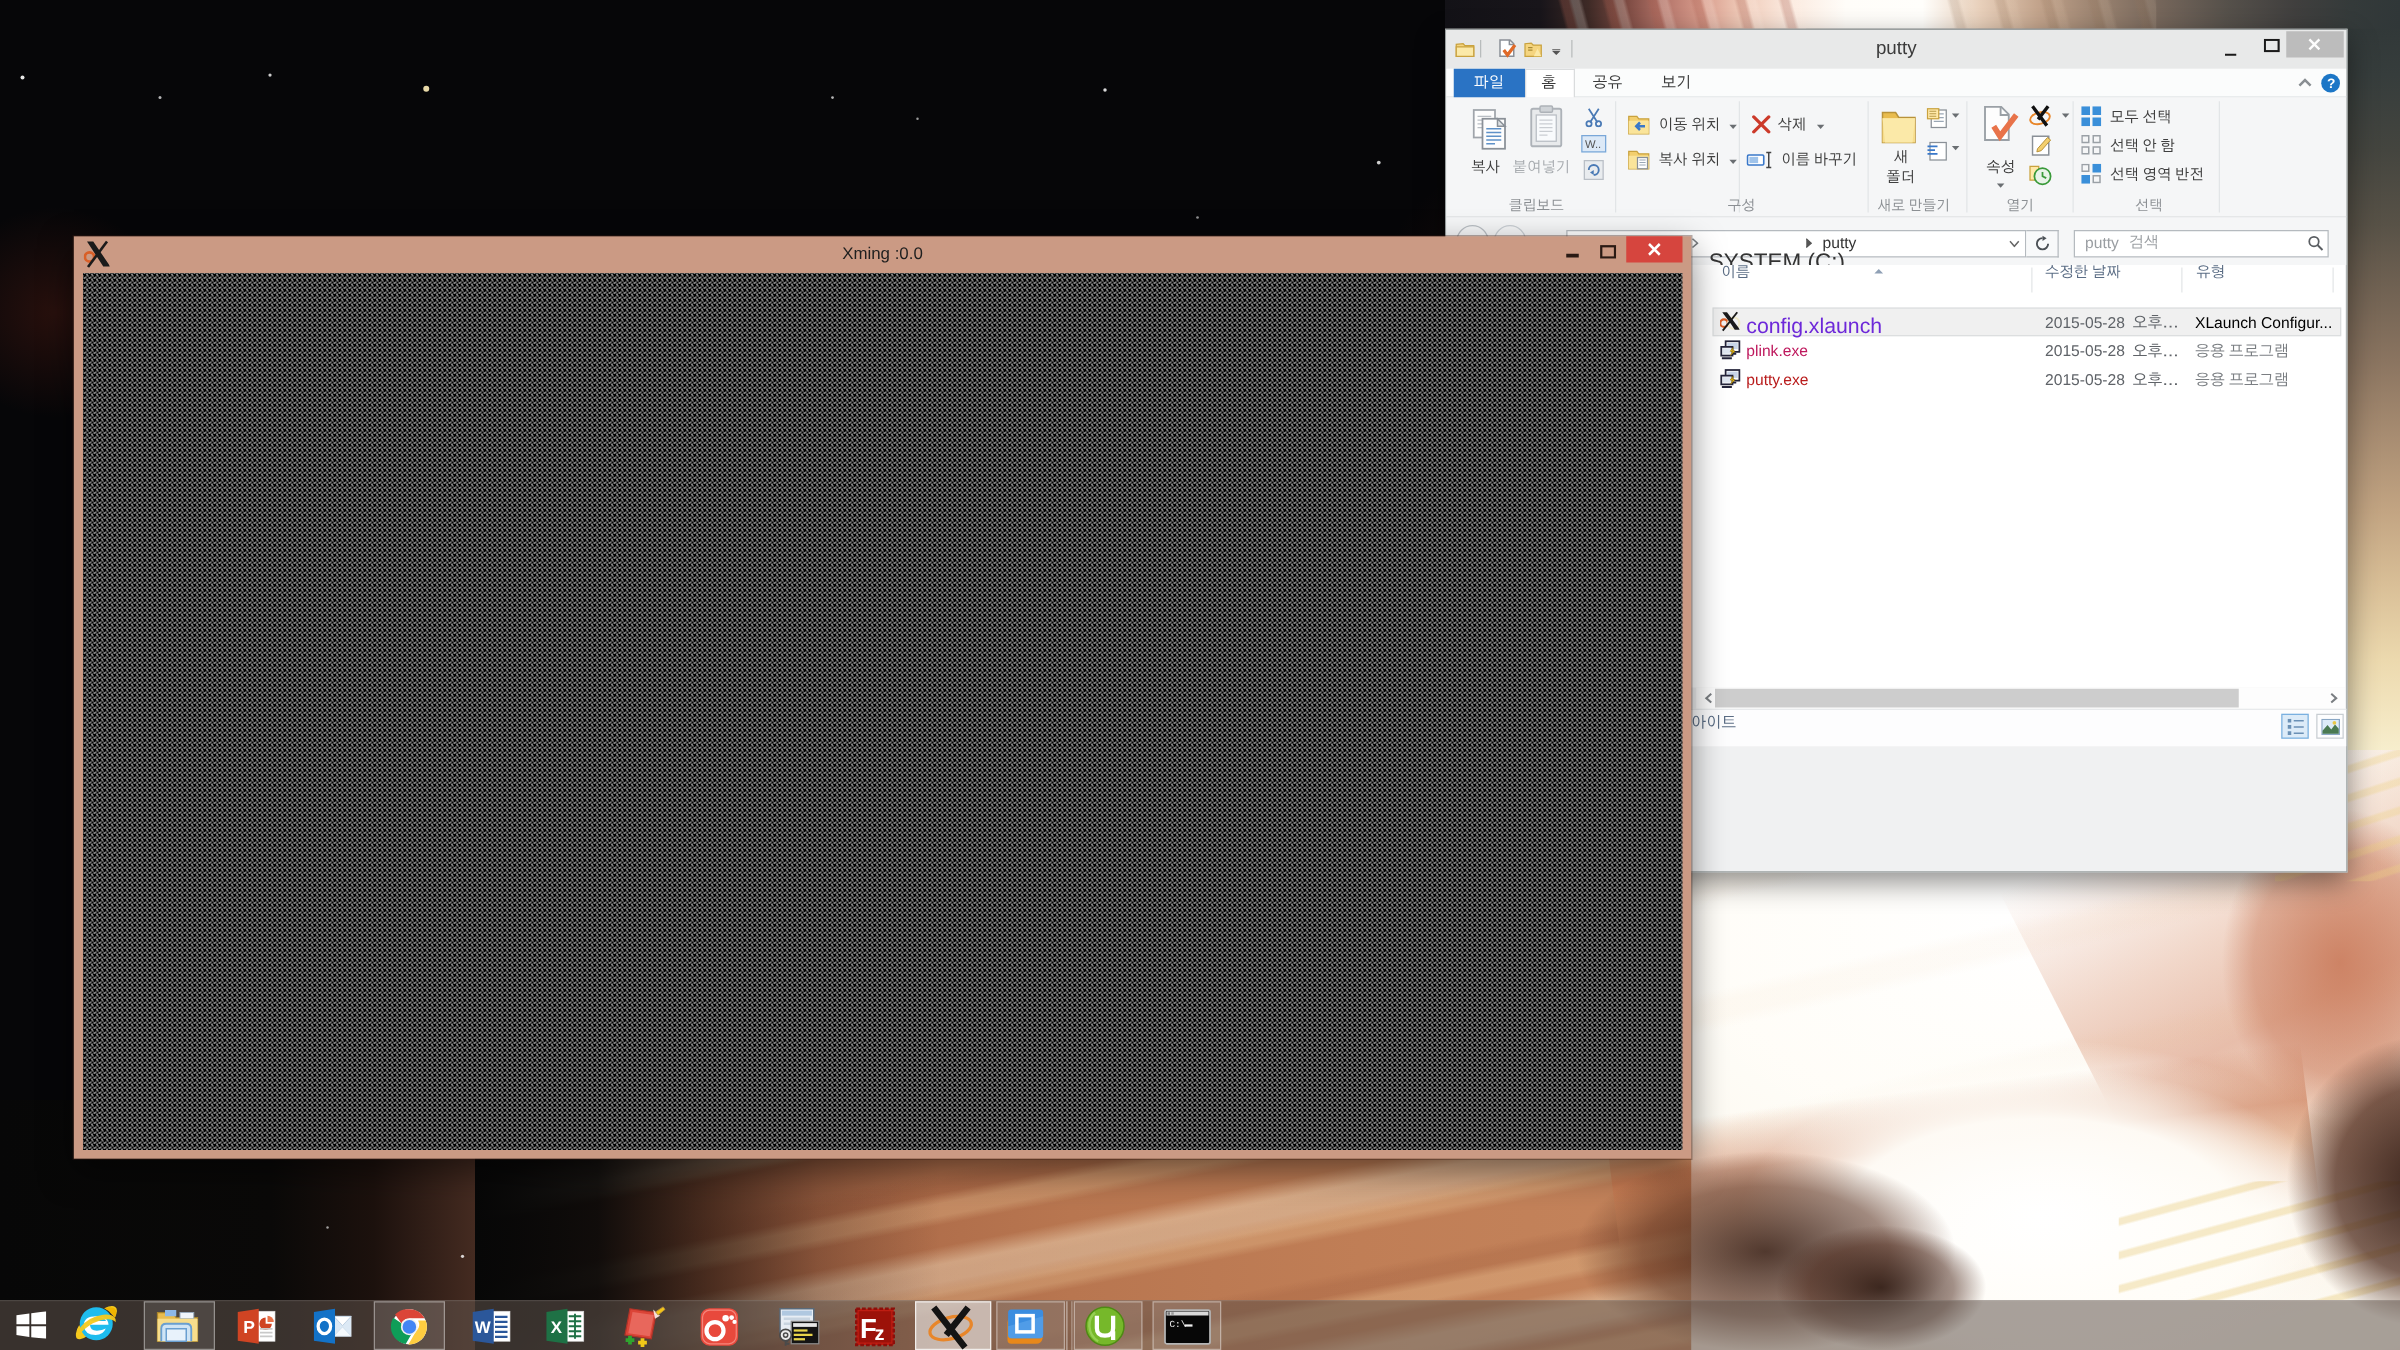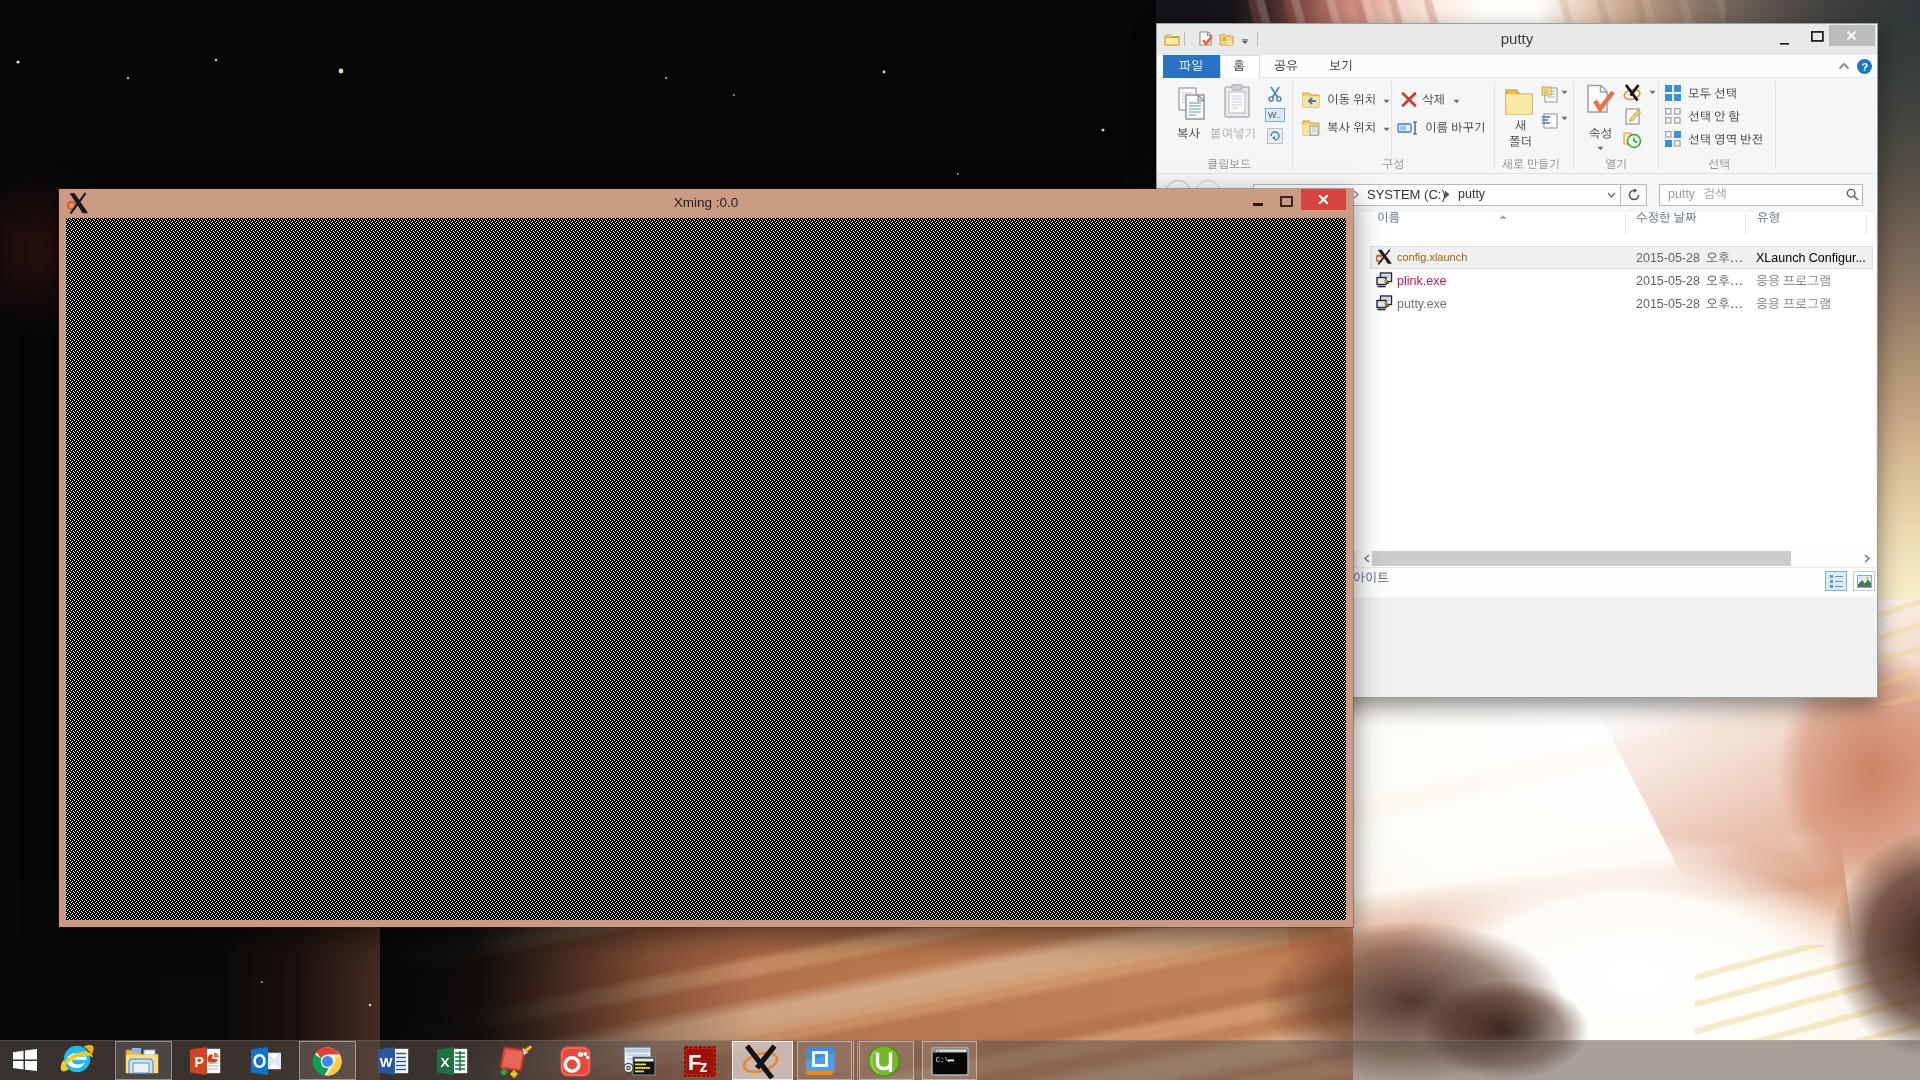--- a/index.html
+++ b/index.html
@@ -340,21 +340,21 @@
 <div class="abs" style="left:38px;top:156px;width:26px;height:26px;border-radius:14px;border:1.5px solid #c9ced3;background:#f5f6f7"></div>
 <div class="abs" style="left:70px;top:158px;width:22px;height:22px;"> </div>
 <div class="abs" style="left:96px;top:160px;width:368px;height:22px;background:#fff;border:1px solid #b5babf"></div>
 <svg class="abs" style="left:164px;top:164px" width="16" height="14" viewBox="0 0 16 14">
   <path d="M1 2.5 L1 12 L14 12 L14 3.5 L7.5 3.5 L6 2 Z" fill="#f3cf6e" stroke="#c9a23e" stroke-width="1"></path>
   <path d="M1 5 L14 5 L14 12 L1 12 Z" fill="#fae49a"></path>
 </svg>
 <svg class="abs" style="left:196px;top:166px" width="6" height="9" viewBox="0 0 6 9">
         <path d="M1 1 L5 4.5 L1 8" fill="none" stroke="#7a7e82" stroke-width="1.3"></path>
       </svg>
-<div class="abs" style="left:210px;top:163px;font-size:13px;color:#333">SYSTEM (C:)</div>
+<div class="abs" style="left:210px;top:175px;font-size:18px;color:#333">SYSTEM (C:)</div>
 <svg class="abs" style="left:287px;top:166px" width="6" height="9" viewBox="0 0 6 9">
         <path d="M1 1 L5 4.5 L1 8" fill="#555" stroke="#555" stroke-width="1"></path>
       </svg>
 <div class="abs" style="left:301px;top:163px;font-size:12.5px;color:#333">putty</div>
 <svg class="abs" style="left:450px;top:168px" width="9" height="6" viewBox="0 0 9 6">
         <path d="M1 1 L4.5 5 L8 1" fill="none" stroke="#666" stroke-width="1.2"></path>
       </svg>
 <div class="abs" style="left:464px;top:160px;width:26px;height:22px;background:#f8f9fa;border:1px solid #b5babf;border-left:none"></div>
 <svg class="abs" style="left:470px;top:164px" width="14" height="14" viewBox="0 0 14 14">
   <path d="M11.5 7 A4.5 4.5 0 1 1 7 2.5" fill="none" stroke="#4c5156" stroke-width="1.5"></path>
@@ -385,41 +385,41 @@
       <div class="abs" style="left:468px;top:190px;width:1px;height:20px;background:#e4e6e8"></div>
 <div class="abs" style="left:588px;top:190px;width:1px;height:20px;background:#e4e6e8"></div>
 <div class="abs" style="left:709px;top:190px;width:1px;height:20px;background:#e4e6e8"></div>
       <div class="abs" style="left:213px;top:222px;width:503px;height:23px;background:#f0f0f0;border:1px solid #dcdedf"></div>
 <svg class="abs" style="left:219px;top:225px" width="17" height="17" viewBox="0 0 17 17">
   <circle cx="3.2" cy="9.5" r="3" fill="none" stroke="#d95f28" stroke-width="1.8"></circle>
   <circle cx="11" cy="9.5" r="4.5" fill="none" stroke="#eee8c8" stroke-width="1.6"></circle>
   <path d="M1.8 0.8 L5.6 0.8 L15 13.4 L15.7 14.8 L11.8 14.8 L9.2 10.8 Z" fill="#1a1a1a"></path>
   <path d="M13.8 0.8 L2.2 15.5" stroke="#1a1a1a" stroke-width="1.5"></path>
 </svg>
-      <div class="abs" style="left:240px;top:227px;font-size:11px;color:#a16207">config.xlaunch</div>
+      <div class="abs" style="left:240px;top:227px;font-size:17px;color:#6d28d9">config.xlaunch</div>
 <svg class="abs" style="left:219px;top:248px" width="17" height="16" viewBox="0 0 17 16">
   <rect x="4.5" y="1" width="11" height="8.5" fill="#fdfdfd" stroke="#24243a" stroke-width="1.4"></rect>
   <rect x="5.8" y="2.3" width="8.4" height="5" fill="#c8d4e8"></rect>
   <path d="M8 11 L13 11" stroke="#24243a" stroke-width="1.4"></path>
   <rect x="1" y="5.5" width="9" height="7" fill="#eceff4" stroke="#24243a" stroke-width="1.4"></rect>
   <rect x="2.3" y="7" width="6.4" height="3.6" fill="#dfe6f0"></rect>
   <path d="M1.5 14.5 L9.5 14.5" stroke="#24243a" stroke-width="1.6"></path>
   <path d="M10.5 6 L8.2 9 L10 9.4 L8.4 12.4 L12 8.8 L10.2 8.4 Z" fill="#f5c518" stroke="#8a6a00" stroke-width="0.5"></path>
 </svg>
       <div class="abs" style="left:240px;top:250px;font-size:12.5px;color:#be185d">plink.exe</div>
 <svg class="abs" style="left:219px;top:271px" width="17" height="16" viewBox="0 0 17 16">
   <rect x="4.5" y="1" width="11" height="8.5" fill="#fdfdfd" stroke="#24243a" stroke-width="1.4"></rect>
   <rect x="5.8" y="2.3" width="8.4" height="5" fill="#c8d4e8"></rect>
   <path d="M8 11 L13 11" stroke="#24243a" stroke-width="1.4"></path>
   <rect x="1" y="5.5" width="9" height="7" fill="#eceff4" stroke="#24243a" stroke-width="1.4"></rect>
   <rect x="2.3" y="7" width="6.4" height="3.6" fill="#dfe6f0"></rect>
   <path d="M1.5 14.5 L9.5 14.5" stroke="#24243a" stroke-width="1.6"></path>
   <path d="M10.5 6 L8.2 9 L10 9.4 L8.4 12.4 L12 8.8 L10.2 8.4 Z" fill="#f5c518" stroke="#8a6a00" stroke-width="0.5"></path>
 </svg>
-      <div class="abs" style="left:240px;top:273px;font-size:12.5px;color:#737373">putty.exe</div>
+      <div class="abs" style="left:240px;top:273px;font-size:12.5px;color:#b91c1c">putty.exe</div>
       <div class="abs" style="left:479px;top:227px;font-size:12.5px;color:#5f6368">2015-05-28</div>
       <svg style="position:absolute;left:549px;top:228px;overflow:visible" width="36.9" height="12.5" viewBox="0 -9.97 36.9 12.50">
         <path d="M1.84326171875 -6.57958984375Q1.84326171875 -7.861328125 3.033447265625 -8.60595703125Q4.2236328125 -9.3505859375 6.005859375 -9.3505859375Q7.763671875 -9.3505859375 8.97216796875 -8.599853515625Q10.1806640625 -7.84912109375 10.1806640625 -6.57958984375Q10.1806640625 -5.2978515625 8.978271484375 -4.547119140625Q7.77587890625 -3.79638671875 6.005859375 -3.79638671875Q4.19921875 -3.79638671875 3.021240234375 -4.55322265625Q1.84326171875 -5.31005859375 1.84326171875 -6.57958984375ZM2.86865234375 -6.57958984375Q2.86865234375 -5.6884765625 3.790283203125 -5.13916015625Q4.7119140625 -4.58984375 6.005859375 -4.58984375Q7.32421875 -4.58984375 8.233642578125 -5.145263671875Q9.14306640625 -5.70068359375 9.14306640625 -6.57958984375Q9.14306640625 -7.4462890625 8.233642578125 -8.001708984375Q7.32421875 -8.55712890625 6.005859375 -8.55712890625Q4.736328125 -8.55712890625 3.802490234375 -8.0078125Q2.86865234375 -7.45849609375 2.86865234375 -6.57958984375ZM0.52490234375 -0.20751953125V-1.025390625H5.517578125V-3.99169921875H6.4697265625V-1.025390625H11.41357421875V-0.20751953125Z M15.478515625 -9.1796875V-9.9365234375H20.5322265625V-9.1796875ZM13.4765625 -7.38525390625V-8.14208984375H22.5341796875V-7.38525390625ZM14.208984375 -5.11474609375Q14.208984375 -6.6162109375 18.00537109375 -6.6162109375Q18.78662109375 -6.6162109375 19.44580078125 -6.536865234375Q20.10498046875 -6.45751953125 20.648193359375 -6.28662109375Q21.19140625 -6.11572265625 21.49658203125 -5.816650390625Q21.8017578125 -5.517578125 21.8017578125 -5.11474609375Q21.8017578125 -4.57763671875 21.270751953125 -4.2236328125Q20.73974609375 -3.86962890625 19.915771484375 -3.729248046875Q19.091796875 -3.5888671875 18.00537109375 -3.5888671875Q14.208984375 -3.5888671875 14.208984375 -5.11474609375ZM15.2587890625 -5.11474609375Q15.2587890625 -4.248046875 18.00537109375 -4.248046875Q20.73974609375 -4.248046875 20.73974609375 -5.11474609375Q20.73974609375 -5.94482421875 18.00537109375 -5.94482421875Q16.69921875 -5.94482421875 15.97900390625 -5.767822265625Q15.2587890625 -5.5908203125 15.2587890625 -5.11474609375ZM12.53662109375 -1.6357421875V-2.40478515625H23.42529296875V-1.6357421875H18.4814453125V1.11083984375H17.54150390625V-1.6357421875Z M25.40283203125 0.0V-1.45263671875H26.94091796875V0.0Z M29.69970703125 0.0V-1.45263671875H31.23779296875V0.0Z M33.99658203125 0.0V-1.45263671875H35.53466796875V0.0Z" fill="#5f6368"></path>
       </svg>
       <div class="abs" style="left:479px;top:250px;font-size:12.5px;color:#5f6368">2015-05-28</div>
       <svg style="position:absolute;left:549px;top:251px;overflow:visible" width="36.9" height="12.5" viewBox="0 -9.97 36.9 12.50">
         <path d="M1.84326171875 -6.57958984375Q1.84326171875 -7.861328125 3.033447265625 -8.60595703125Q4.2236328125 -9.3505859375 6.005859375 -9.3505859375Q7.763671875 -9.3505859375 8.97216796875 -8.599853515625Q10.1806640625 -7.84912109375 10.1806640625 -6.57958984375Q10.1806640625 -5.2978515625 8.978271484375 -4.547119140625Q7.77587890625 -3.79638671875 6.005859375 -3.79638671875Q4.19921875 -3.79638671875 3.021240234375 -4.55322265625Q1.84326171875 -5.31005859375 1.84326171875 -6.57958984375ZM2.86865234375 -6.57958984375Q2.86865234375 -5.6884765625 3.790283203125 -5.13916015625Q4.7119140625 -4.58984375 6.005859375 -4.58984375Q7.32421875 -4.58984375 8.233642578125 -5.145263671875Q9.14306640625 -5.70068359375 9.14306640625 -6.57958984375Q9.14306640625 -7.4462890625 8.233642578125 -8.001708984375Q7.32421875 -8.55712890625 6.005859375 -8.55712890625Q4.736328125 -8.55712890625 3.802490234375 -8.0078125Q2.86865234375 -7.45849609375 2.86865234375 -6.57958984375ZM0.52490234375 -0.20751953125V-1.025390625H5.517578125V-3.99169921875H6.4697265625V-1.025390625H11.41357421875V-0.20751953125Z M15.478515625 -9.1796875V-9.9365234375H20.5322265625V-9.1796875ZM13.4765625 -7.38525390625V-8.14208984375H22.5341796875V-7.38525390625ZM14.208984375 -5.11474609375Q14.208984375 -6.6162109375 18.00537109375 -6.6162109375Q18.78662109375 -6.6162109375 19.44580078125 -6.536865234375Q20.10498046875 -6.45751953125 20.648193359375 -6.28662109375Q21.19140625 -6.11572265625 21.49658203125 -5.816650390625Q21.8017578125 -5.517578125 21.8017578125 -5.11474609375Q21.8017578125 -4.57763671875 21.270751953125 -4.2236328125Q20.73974609375 -3.86962890625 19.915771484375 -3.729248046875Q19.091796875 -3.5888671875 18.00537109375 -3.5888671875Q14.208984375 -3.5888671875 14.208984375 -5.11474609375ZM15.2587890625 -5.11474609375Q15.2587890625 -4.248046875 18.00537109375 -4.248046875Q20.73974609375 -4.248046875 20.73974609375 -5.11474609375Q20.73974609375 -5.94482421875 18.00537109375 -5.94482421875Q16.69921875 -5.94482421875 15.97900390625 -5.767822265625Q15.2587890625 -5.5908203125 15.2587890625 -5.11474609375ZM12.53662109375 -1.6357421875V-2.40478515625H23.42529296875V-1.6357421875H18.4814453125V1.11083984375H17.54150390625V-1.6357421875Z M25.40283203125 0.0V-1.45263671875H26.94091796875V0.0Z M29.69970703125 0.0V-1.45263671875H31.23779296875V0.0Z M33.99658203125 0.0V-1.45263671875H35.53466796875V0.0Z" fill="#5f6368"></path>
       </svg>
       <div class="abs" style="left:479px;top:273px;font-size:12.5px;color:#5f6368">2015-05-28</div>
       <svg style="position:absolute;left:549px;top:274px;overflow:visible" width="36.9" height="12.5" viewBox="0 -9.97 36.9 12.50">

